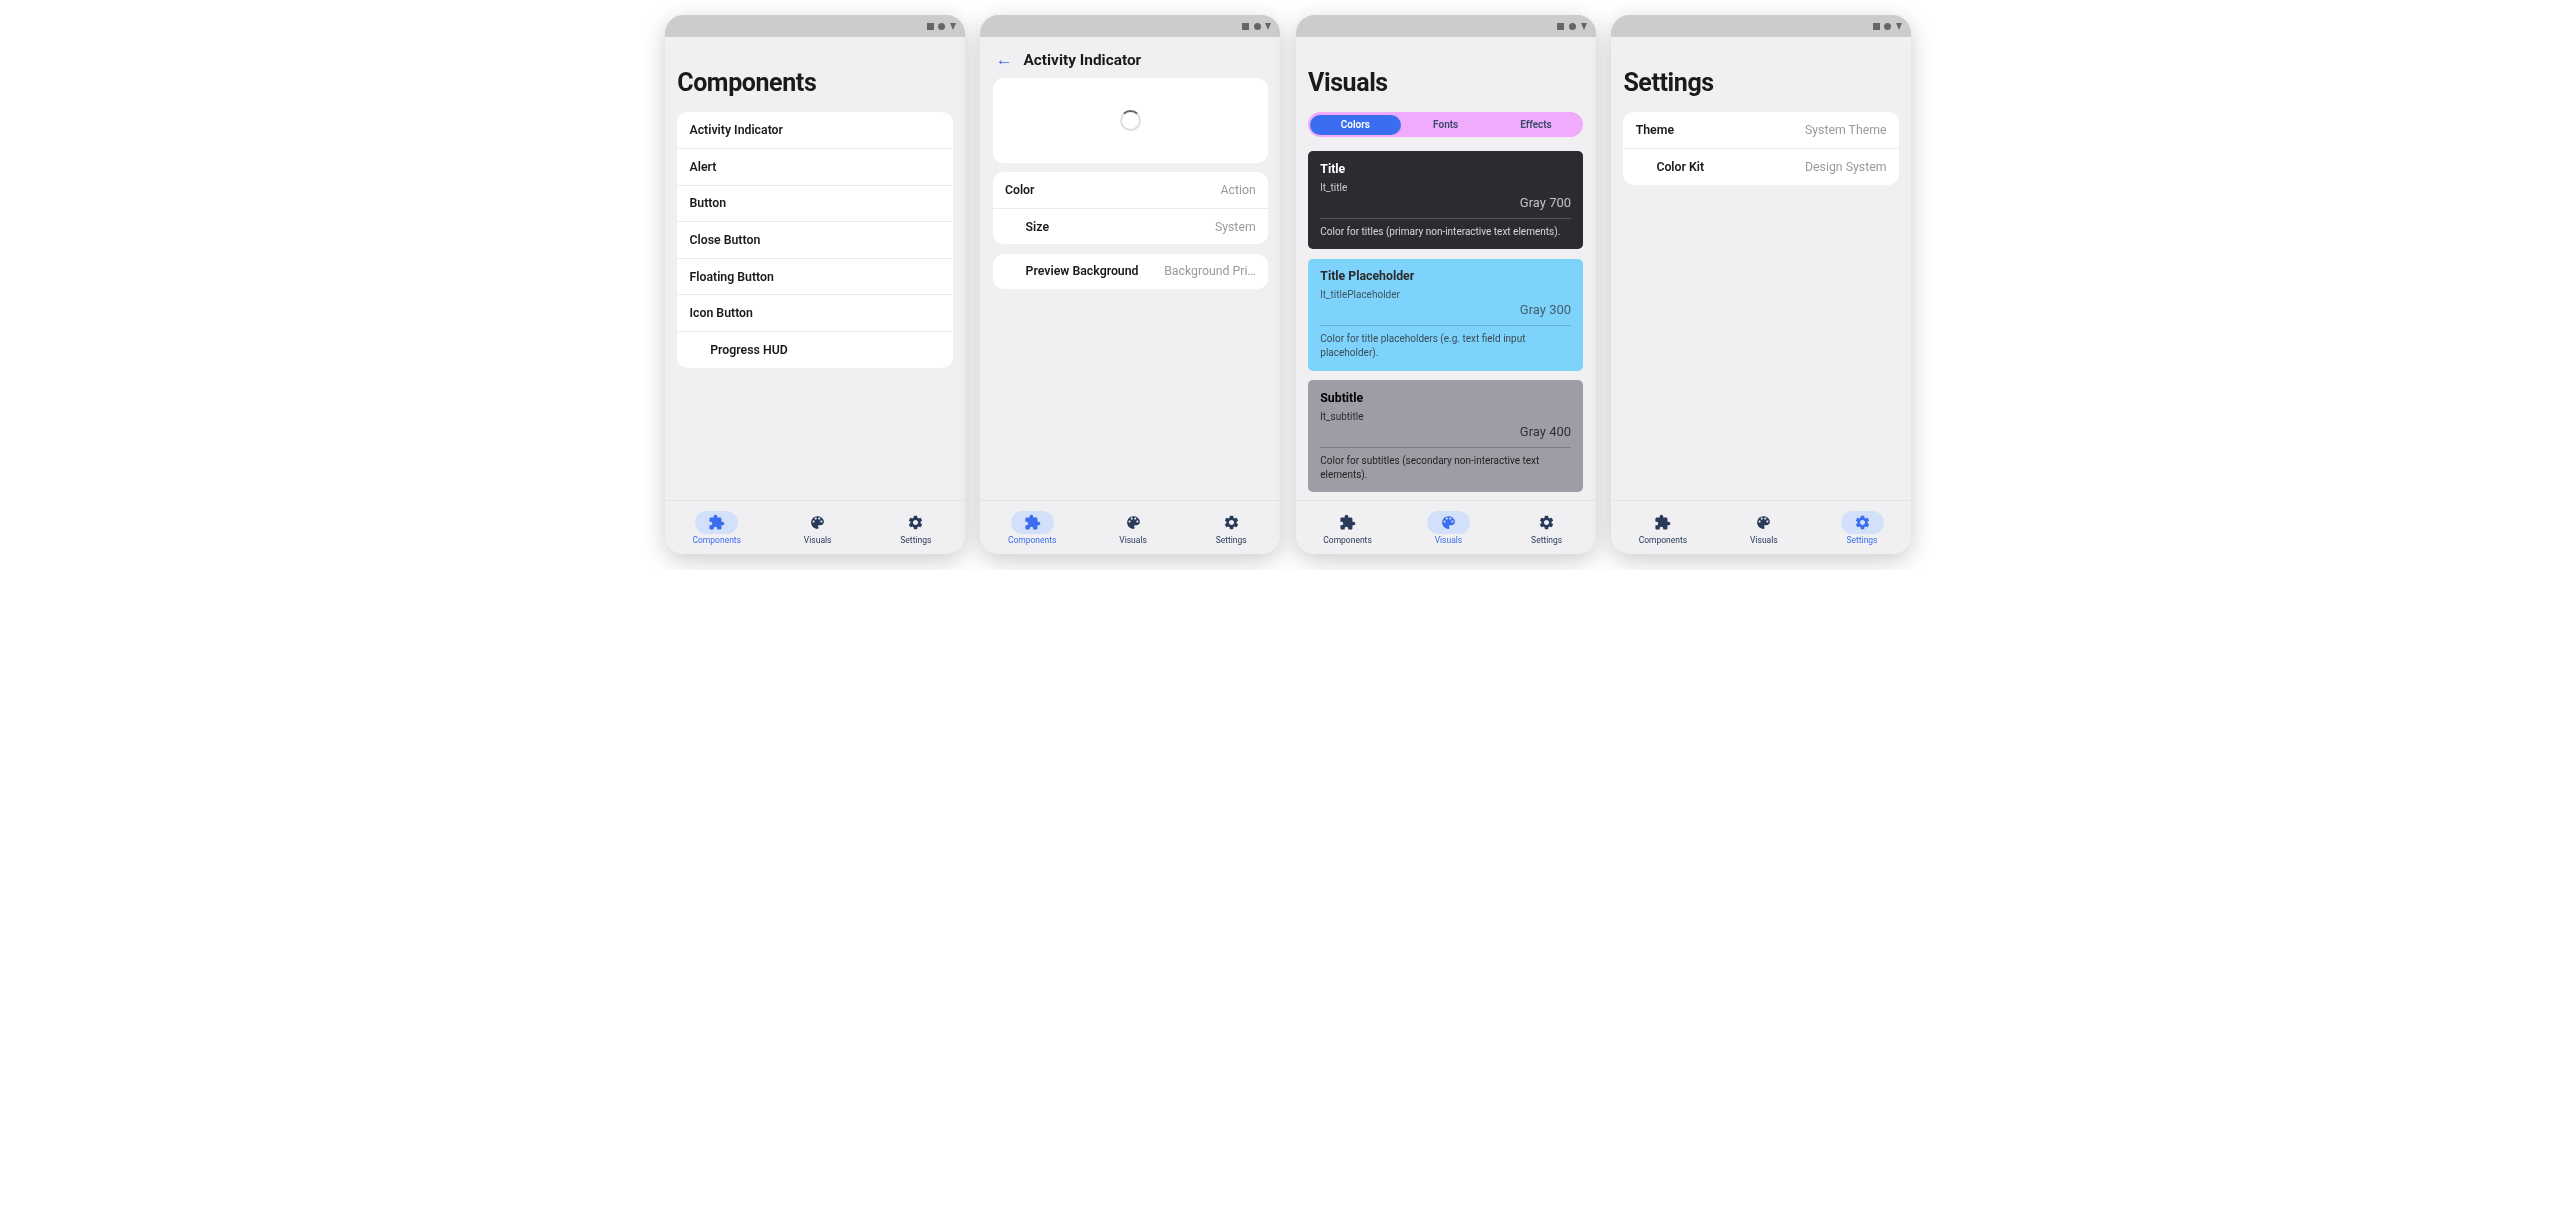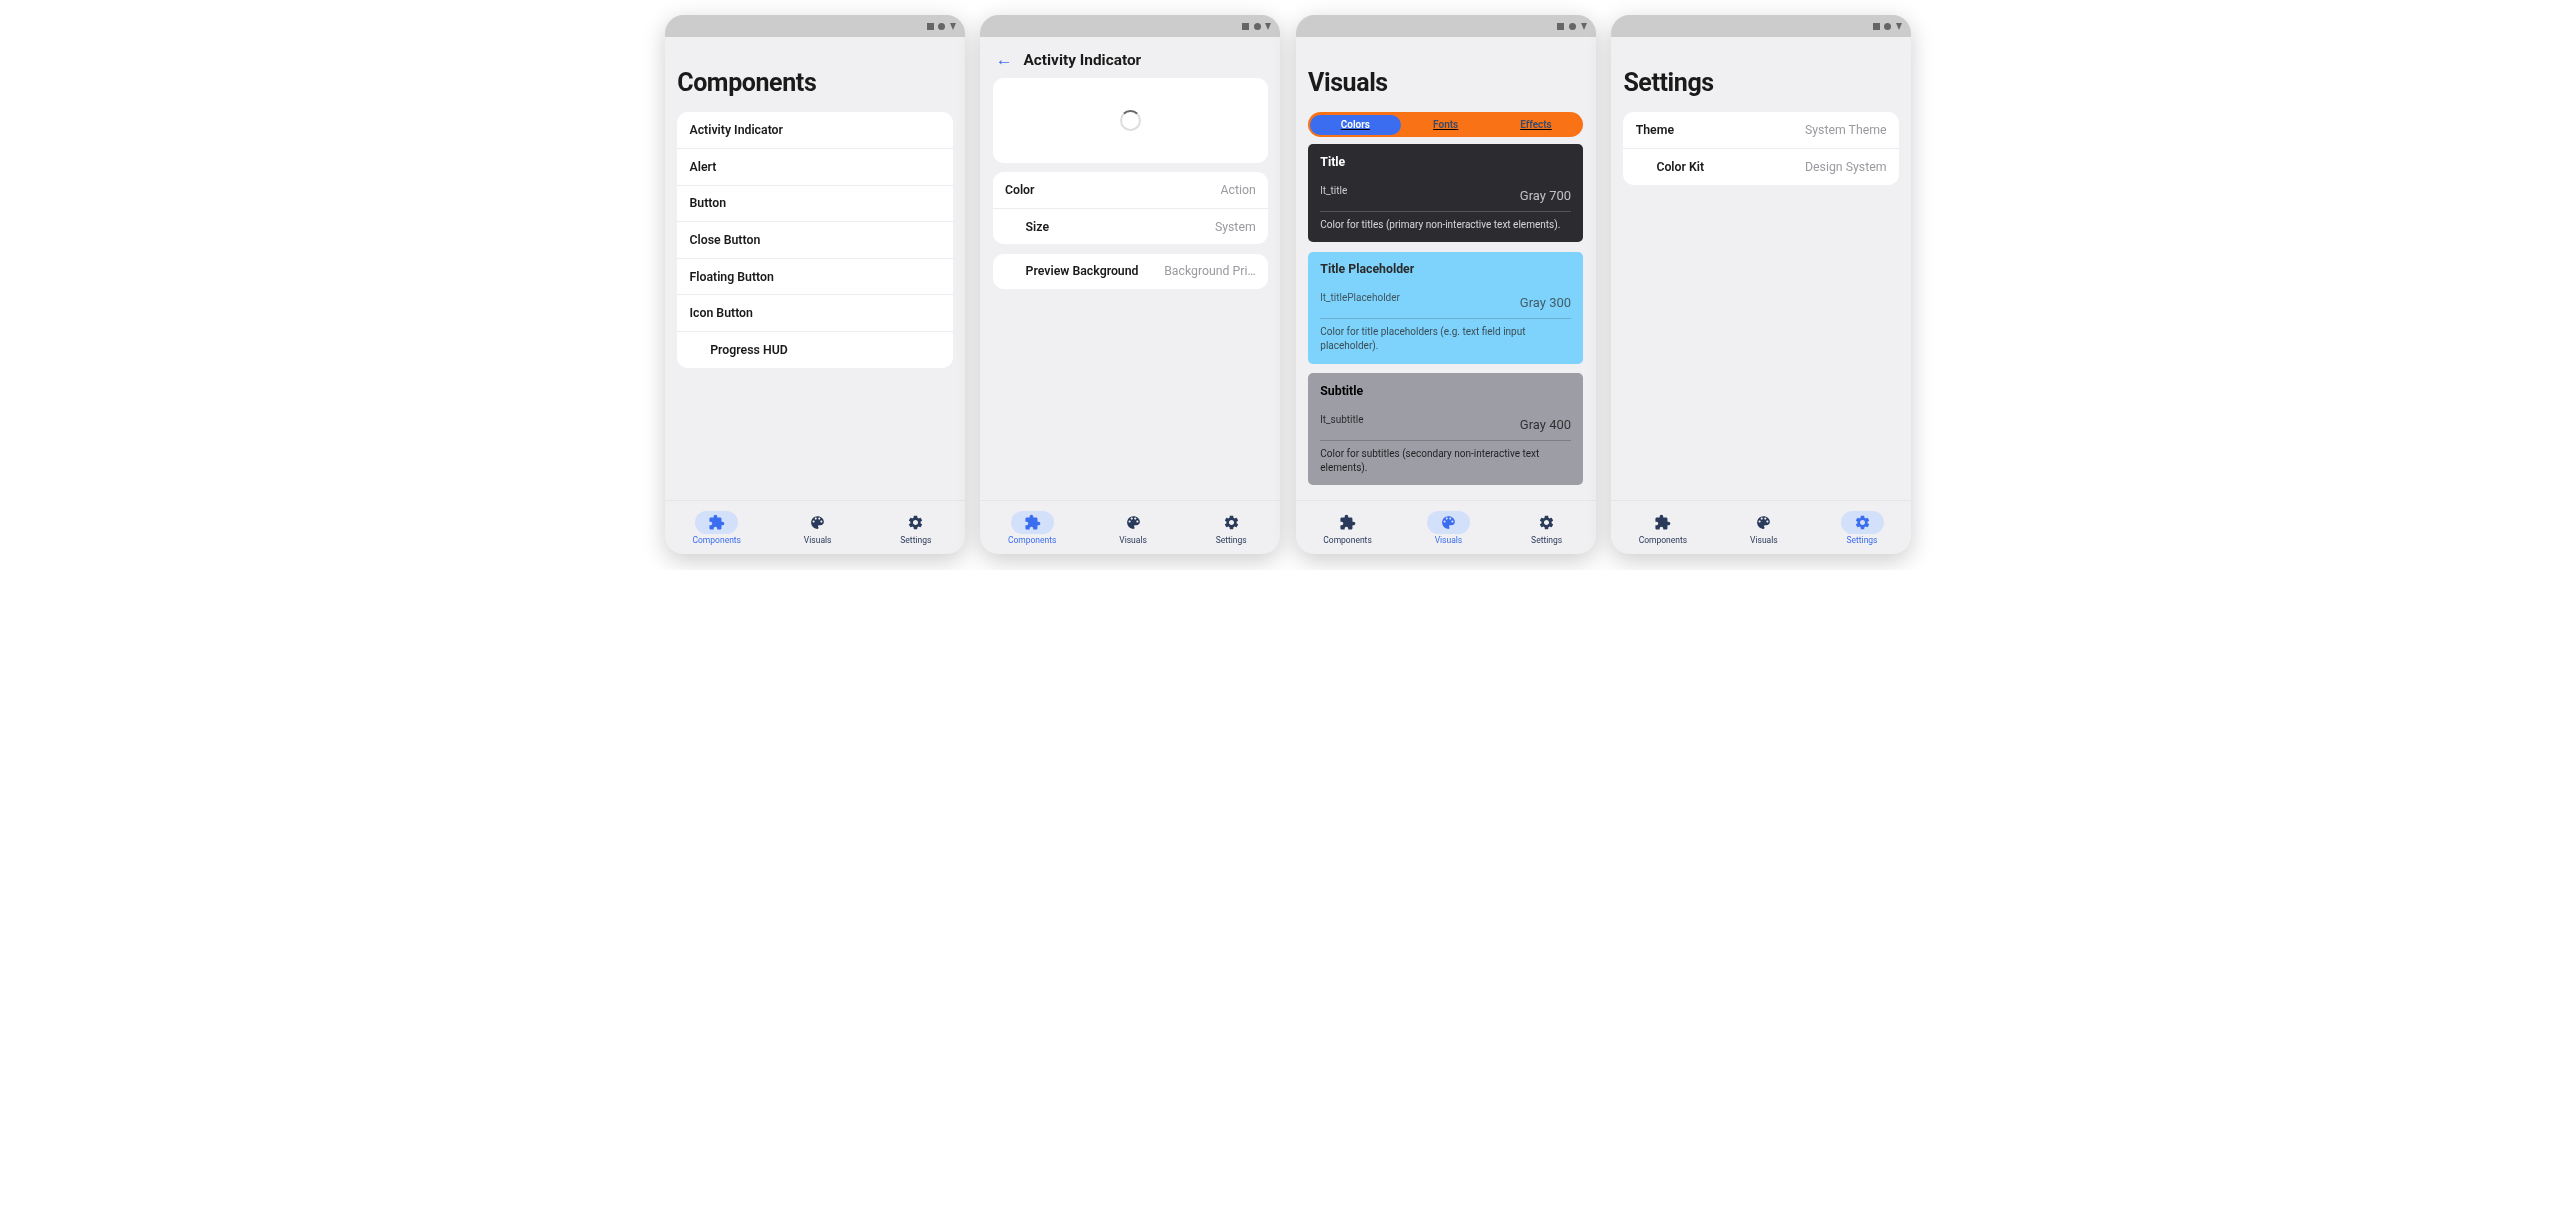--- a/index.html
+++ b/index.html
@@ -89,25 +89,24 @@
 }
 .spinner {
   width: 21.6px;
   height: 21.6px;
   border: 2.3px solid #ddd;
   border-top-color: #666;
   border-radius: 50%;
 }
 .seg-control {
   display: flex;
-  background: #f97316;
+  background: #f0abfc;
   border-radius: 15.4px;
   padding: 2.3px;
-  margin-bottom: 7px;
-  text-decoration: underline;
+  margin-bottom: 14px;
 }
 .seg {
   flex: 1;
   text-align: center;
   padding: 4.6px 0;
   font-size: 10px;
   font-weight: 600;
   color: #3a4a6a;
   border-radius: 13px;
   cursor: pointer;
@@ -117,21 +116,21 @@
   border-radius: 5px;
   padding: 10.8px 12.3px;
   margin-bottom: 9.2px;
 }
 .color-head {
   display: flex;
   justify-content: space-between;
   align-items: flex-start;
 }
 .color-name { font-size: 12.3px; font-weight: 700; }
-.color-token { font-size: 10px; opacity: 0.75; margin-top: 16px; }
+.color-token { font-size: 10px; opacity: 0.75; margin-top: 6px; }
 .color-tag { font-size: 13px; opacity: 0.7; margin-top: 33px; }
 .color-div { height: 0.8px; background: currentColor; opacity: 0.2; margin: 7.7px 0 6.2px; }
 .color-desc { font-size: 10px; opacity: 0.8; line-height: 1.4; }
 .mt12 { margin-top: 9.2px; }
 .scroll { overflow-y: auto; height: calc(100% - 77px); scrollbar-width: none; }
 .scroll::-webkit-scrollbar { display: none; }
 .truncate { white-space: nowrap; overflow: hidden; text-overflow: ellipsis; max-width: 116px; }
 </style>
 </head>
 <body>

